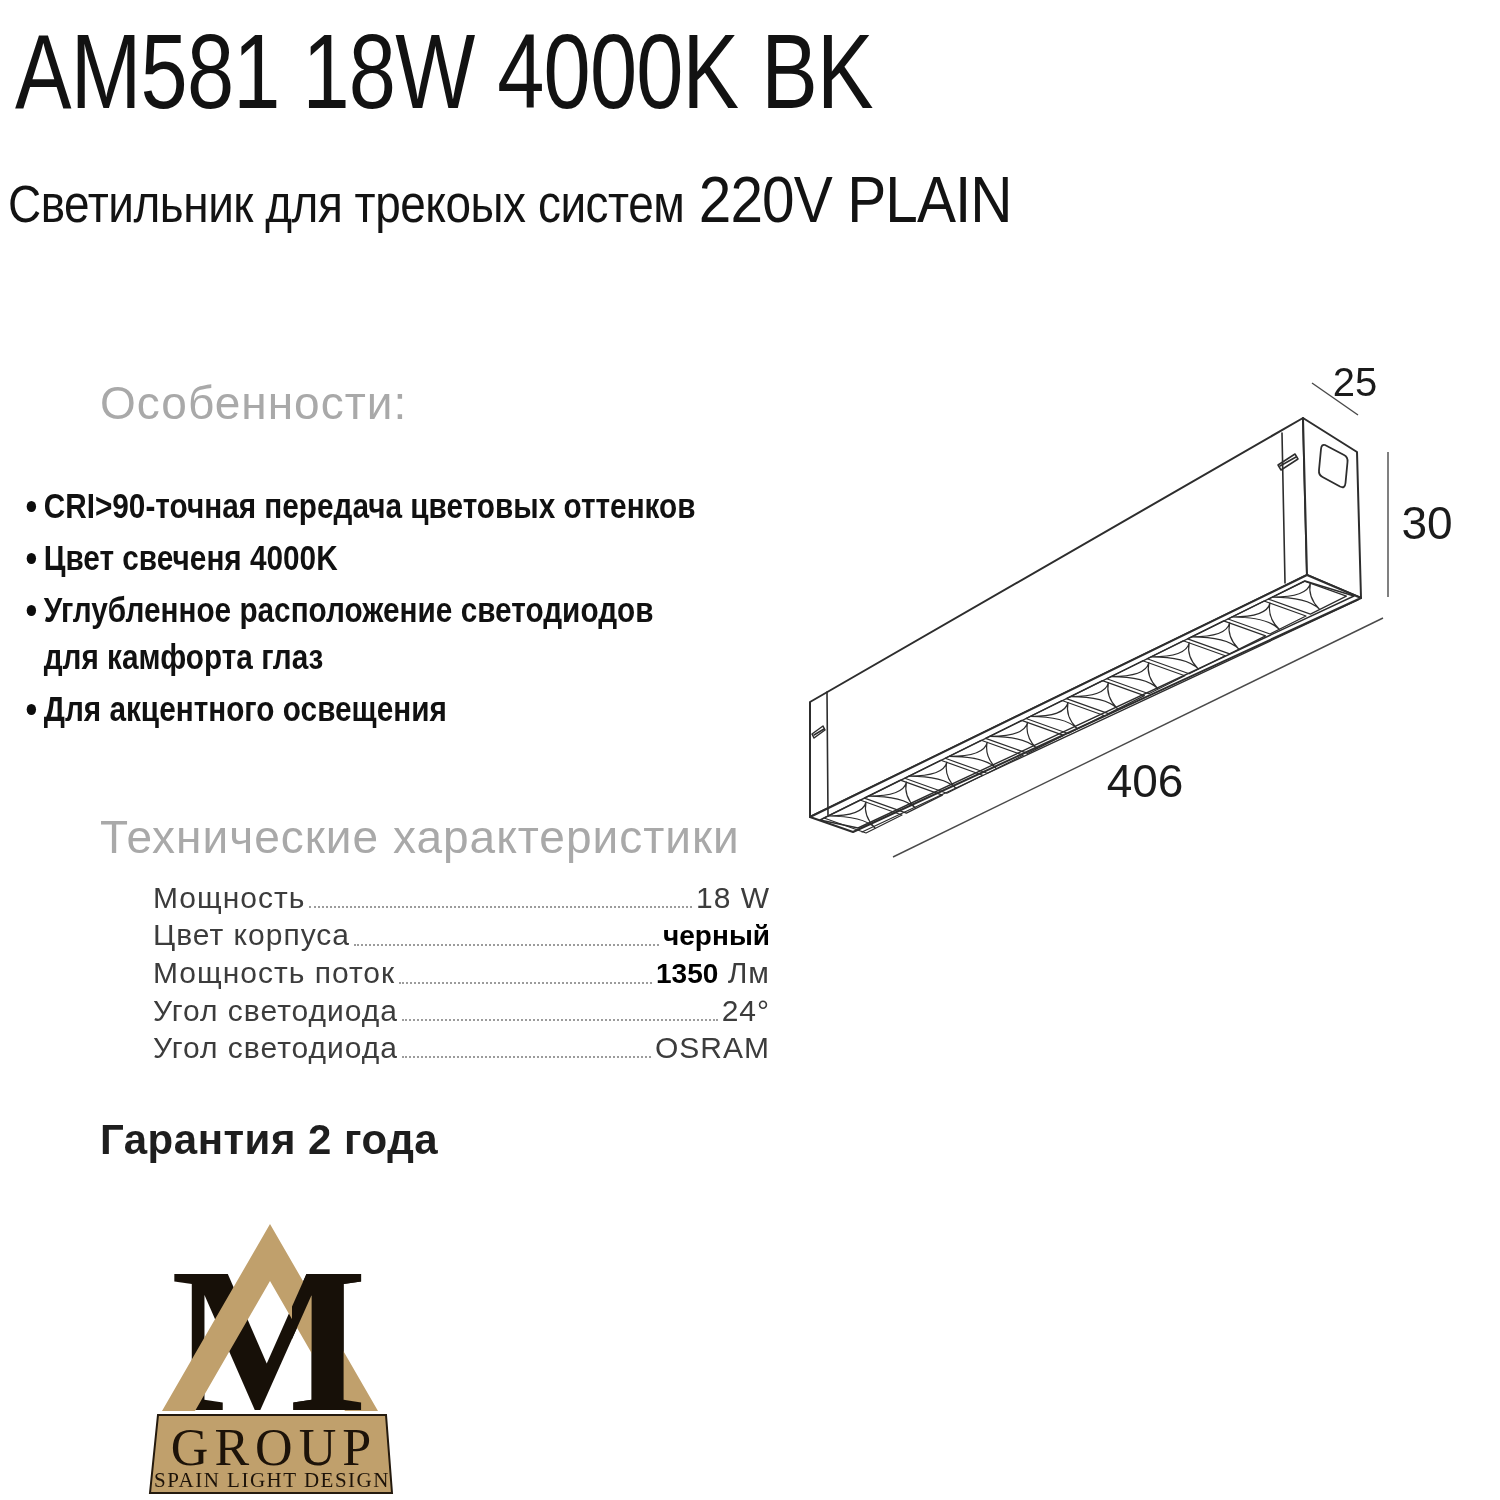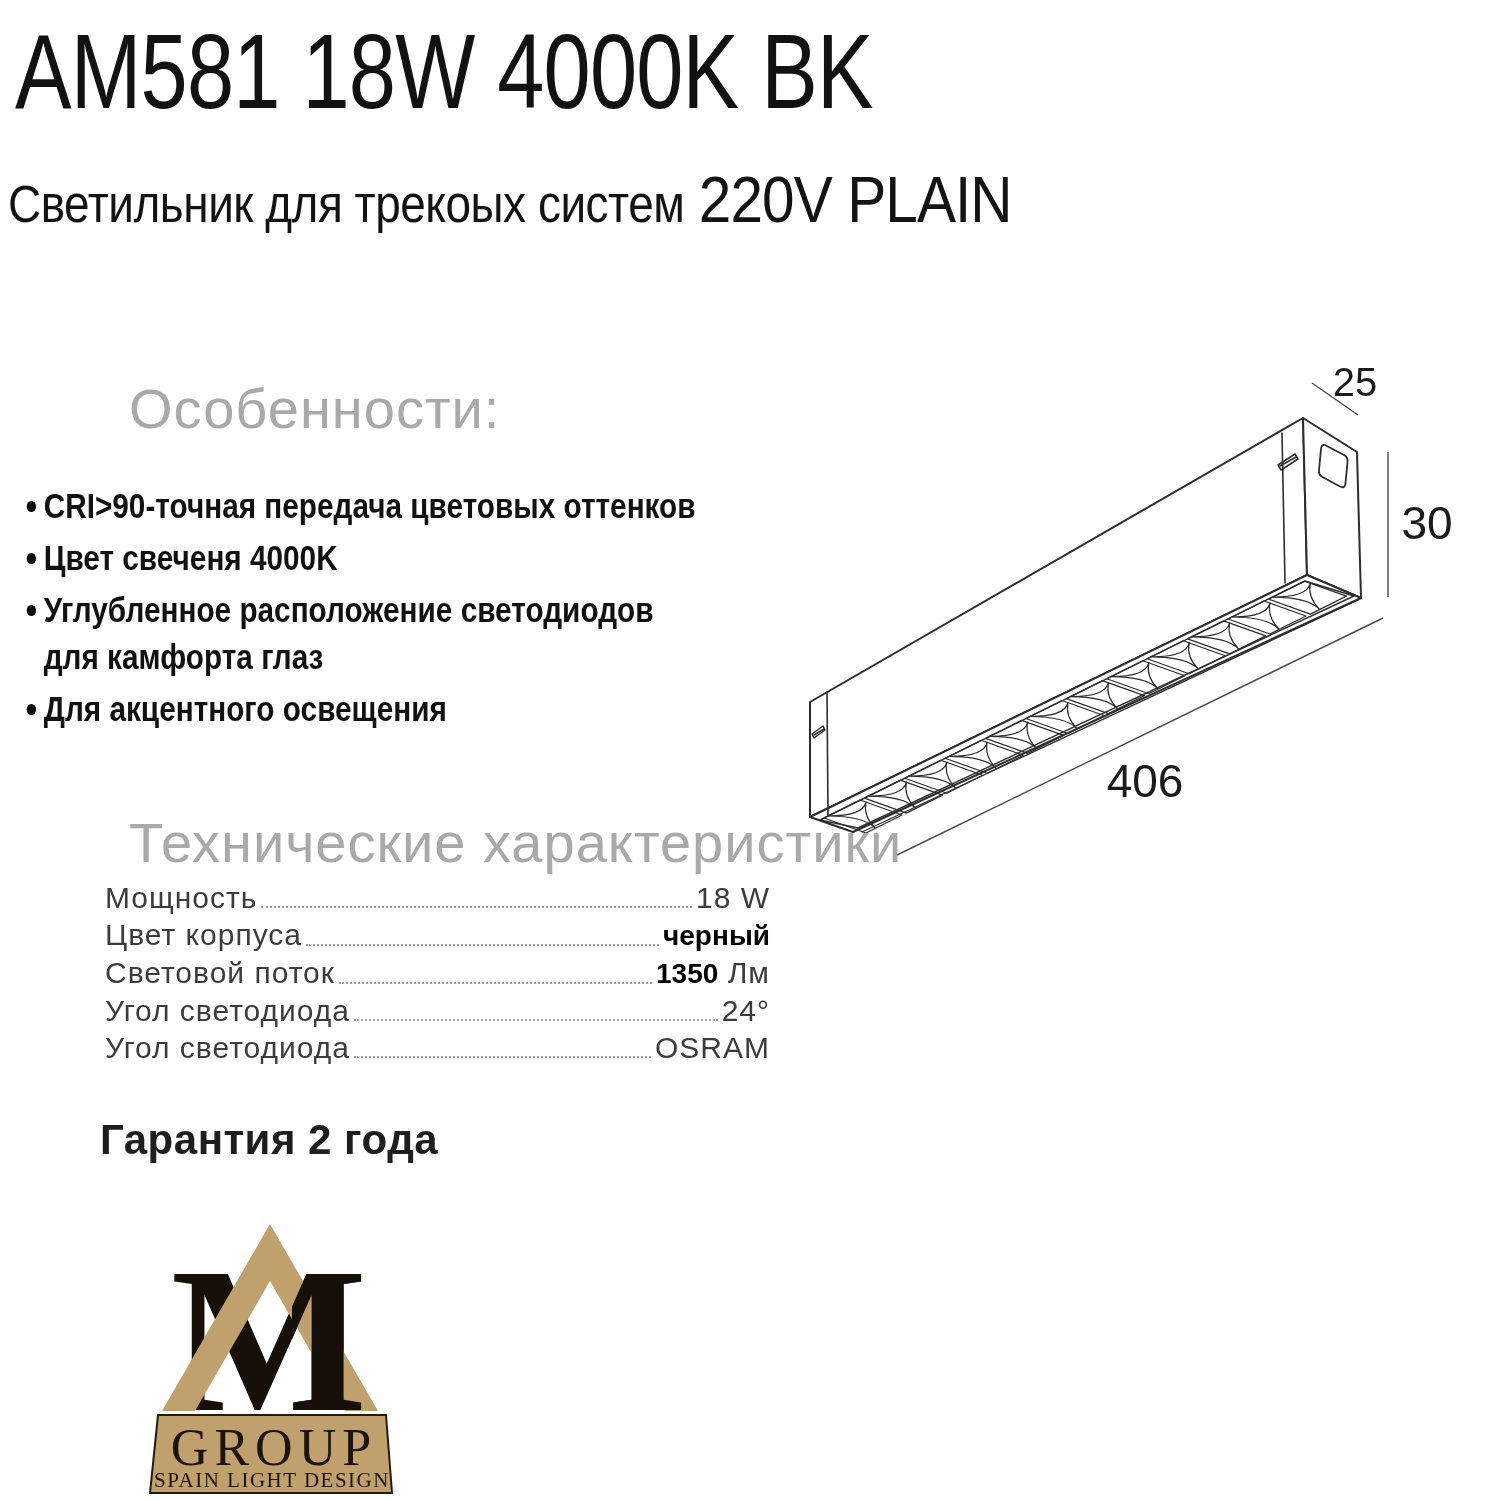--- a/index.html
+++ b/index.html
@@ -19,21 +19,21 @@
   .subtitle {
     position:absolute; left:8px; top:162px; white-space:nowrap;
     transform:scaleX(0.90); transform-origin:0 50%;
     display:flex; align-items:baseline; color:#131313;
   }
   .subtitle-main  { font-size:51px; font-weight:400; letter-spacing:-0.5px; }
   .subtitle-variant { font-size:65px; font-weight:400; margin-left:16px; letter-spacing:-1px; }
   
   .section-heading {
     position:absolute; left:100px;
-    font-size:56px; font-weight:400; color:#a9a9a9; letter-spacing:1px; white-space:nowrap;margin-left:29px;
+    font-size:46px; font-weight:400; color:#a9a9a9; letter-spacing:1px; white-space:nowrap;
   }
   .h-features { top:376px; }
   .h-specs    { top:810px; }
   
   .features {
     position:absolute; left:25px; top:482px;
     list-style:none; width:812px;
     transform:scaleX(0.85); transform-origin:0 0;
   }
   .features li {
@@ -42,21 +42,21 @@
   }
   .features li::before {
     content:""; position:absolute; left:2px; top:19px;
     width:11px; height:11px; border-radius:50%; background:#0c0c0c;
   }
   
   .spec-table { position:absolute; left:105px; top:882px; width:665px; }
   .spec-row {
     display:flex; align-items:baseline;
     font-size:30px; line-height:32px; margin-bottom:5px;
-    color:#3c3c3c; letter-spacing:1px;
+    color:#3c3c3c; letter-spacing:1px;margin-left:48px;
   }
   .spec-label { white-space:nowrap; font-weight:400; }
   .spec-leader {
     flex:1 1 auto; min-width:20px; height:0;
     border-bottom:2.5px dotted #9c9c9c;
     margin:0 4px; align-self:flex-end; margin-bottom:6px;
   }
   .spec-light { white-space:pre; font-weight:400; }
   .spec-strong { white-space:pre; font-weight:700; color:#000000; letter-spacing:0; font-size:28px; }
   .spec-strong:empty { display:none; }
@@ -163,21 +163,21 @@
 
       <span class="spec-light">18 W</span>
     </div>
     <div class="spec-row">
       <span class="spec-label">Цвет корпуса</span>
       <span class="spec-leader"></span>
       <span class="spec-strong">черный</span>
       <span class="spec-light"></span>
     </div>
     <div class="spec-row">
-      <span class="spec-label">Световой поток</span>
+      <span class="spec-label">Мощность поток</span>
       <span class="spec-leader"></span>
       <span class="spec-strong">1350</span>
       <span class="spec-light"> Лм</span>
     </div>
     <div class="spec-row">
       <span class="spec-label">Угол светодиода</span>
       <span class="spec-leader"></span>
 
       <span class="spec-light">24°</span>
     </div>

